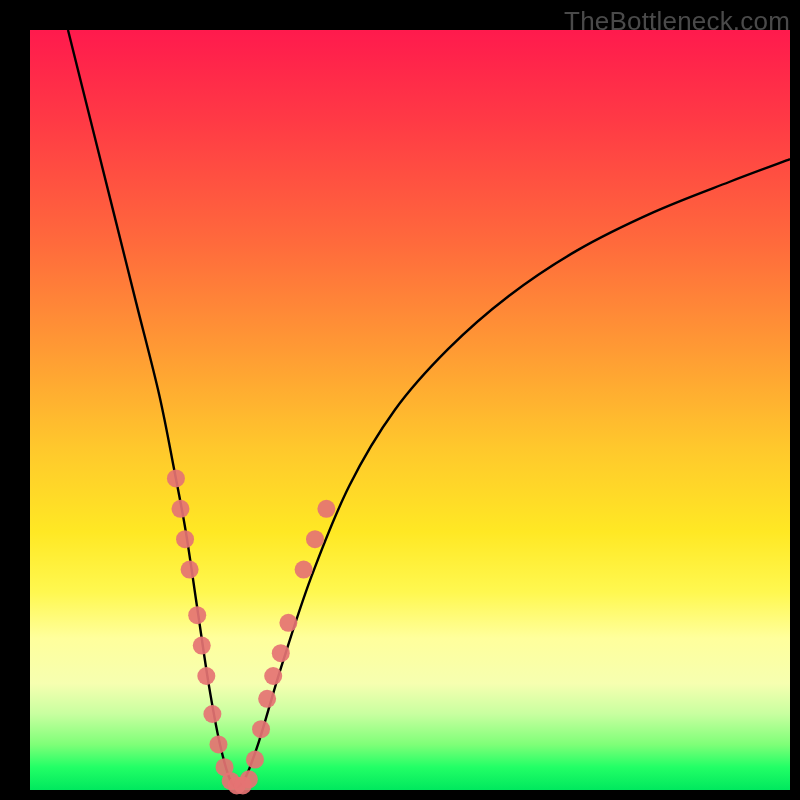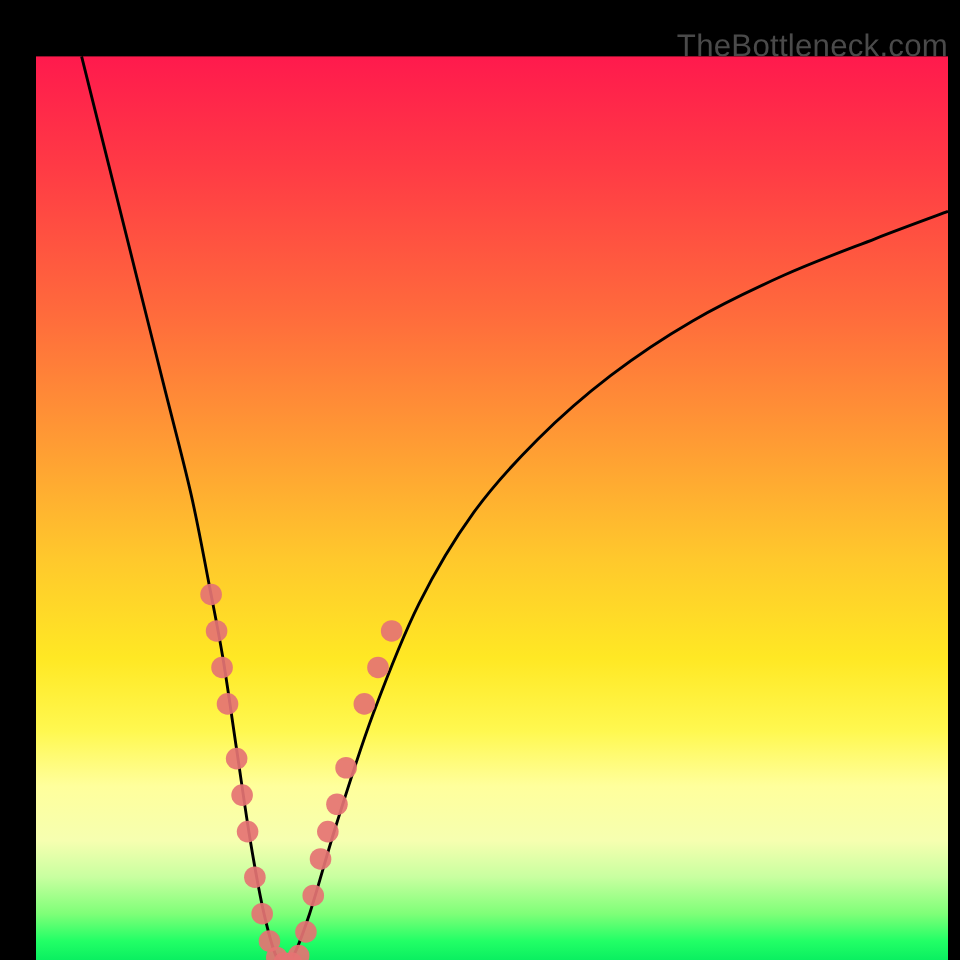--- a/index.html
+++ b/index.html
@@ -11,21 +11,20 @@
     background: #000;
     font-family: Arial, Helvetica, sans-serif;
   }
   .frame {
     position: absolute;
     left: 0;
     top: 0;
     width: 800px;
     height: 656px;
     background: #000;
-    margin-top: 17px;
   }
   .plot {
     position: absolute;
     left: 30px;
     top: 30px;
     width: 760px;
     height: 760px;
     
     background: linear-gradient(
       to bottom,

